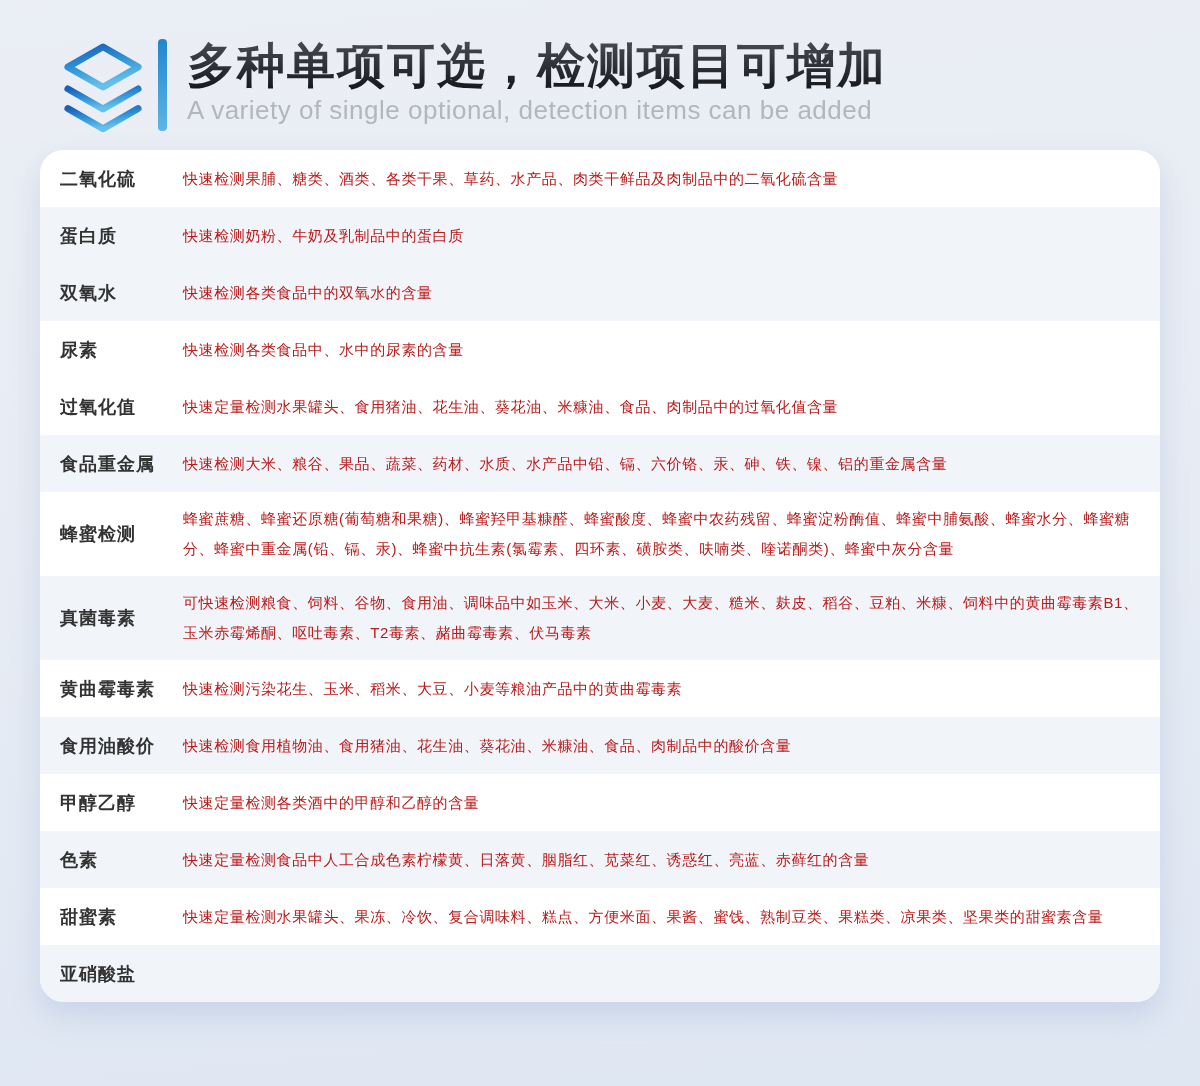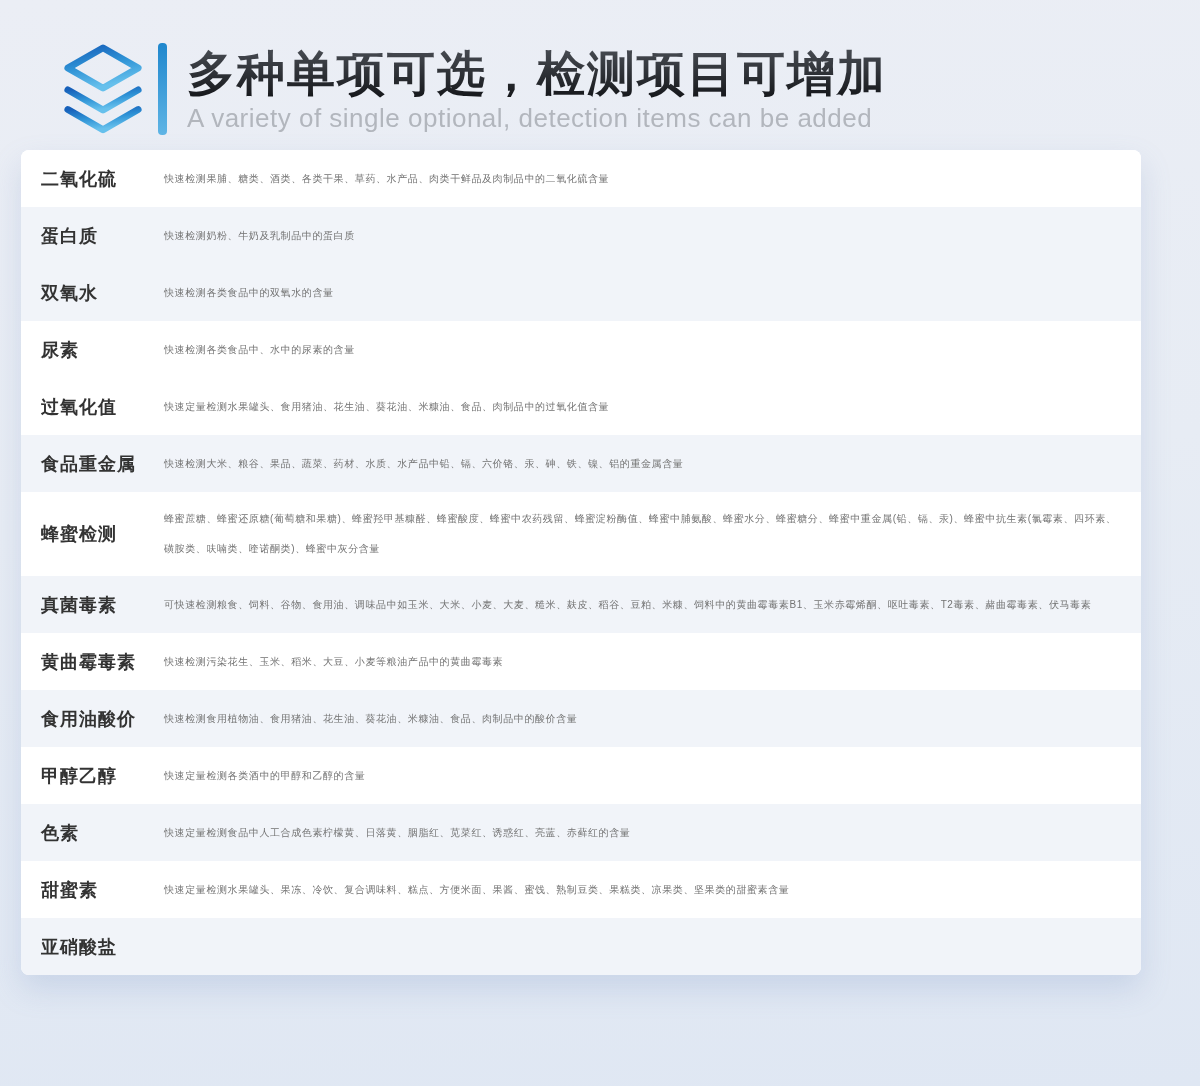--- a/index.html
+++ b/index.html
@@ -10,21 +10,21 @@
     width: 1200px;
     height: 1086px;
     overflow: hidden;
     background: linear-gradient(175deg, #ebeef5 0%, #e7ecf4 45%, #dfe7f3 100%);
     font-family: "Liberation Sans", "DejaVu Sans", sans-serif;
   }
 
   
   .header {
     display: flex;
-    align-items: center;
+    align-items: flex-start;
     padding: 38px 16px 0 60px;
     height: 100px;
   }
   .logo-icon {
     width: 86px;
     height: 96px;
     flex-shrink: 0;
     margin-top: 2px;
   }
   .accent-bar {
@@ -57,23 +57,23 @@
     line-height: 26px;
     letter-spacing: 0.5px;
     color: #b2b6bd;
     margin-top: 3px;
     white-space: nowrap;
   }
 
   
   .card {
     width: 1120px;
-    margin: 12px auto 0 21px;
+    margin: 12px auto 0 40px;
     background: #ffffff;
-    border-radius: 8px;
+    border-radius: 24px;
     box-shadow: 0 14px 30px rgba(116, 142, 190, 0.22);
     overflow: hidden;
   }
   .row {
     display: flex;
     align-items: center;
     min-height: 57px;
     padding: 0 20px;
     box-sizing: border-box;
     background: #ffffff;
@@ -85,23 +85,23 @@
   .row-label {
     width: 123px;
     flex-shrink: 0;
     font-size: 18px;
     font-weight: 700;
     color: #333333;
     letter-spacing: 1px;
   }
   .row-desc {
     flex: 1;
-    font-size: 10px;
+    font-size: 15px;
     line-height: 30px;
-    color: #737373;
+    color: #b91c1c;
     letter-spacing: 0.6px;
     padding: 12px 0;
   }
 </style>
 </head>
 <body>
 
 <div class="header">
   <svg class="logo-icon" viewBox="0 0 100 112" xmlns="http://www.w3.org/2000/svg" aria-hidden="true">
     <defs>

